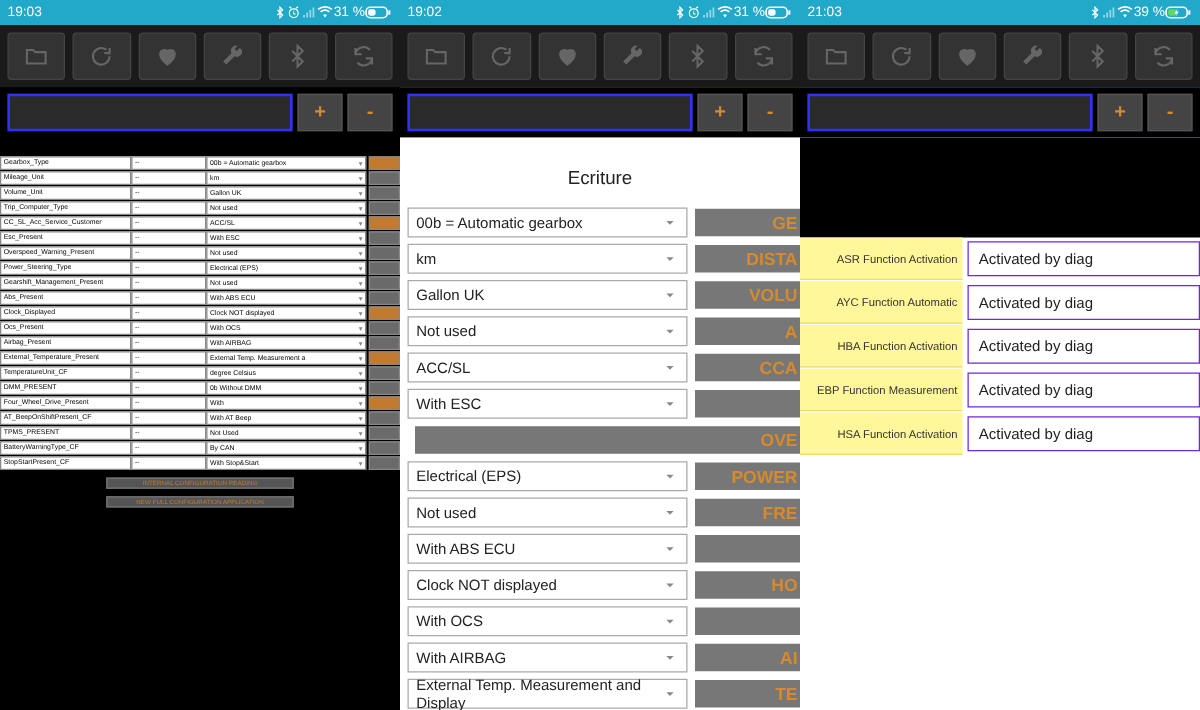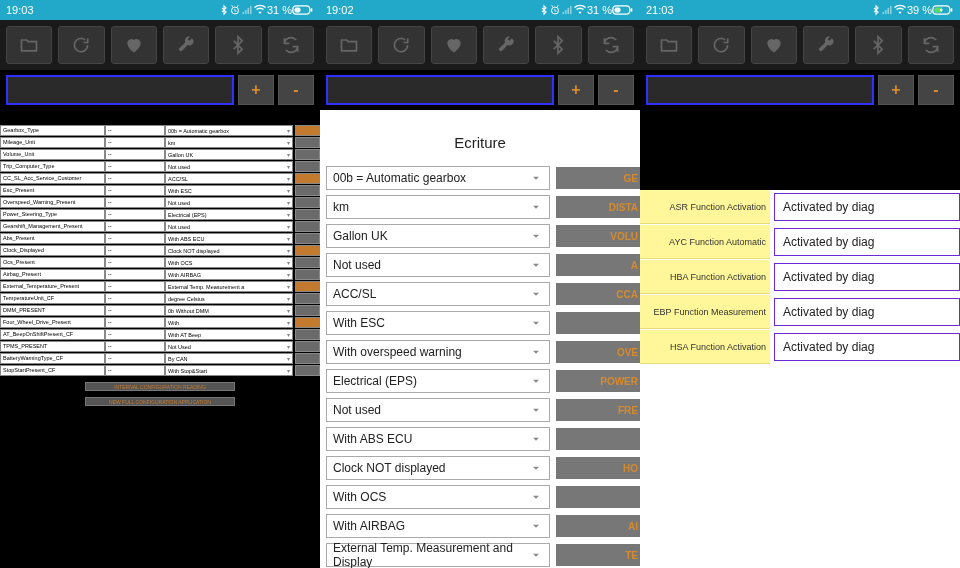--- a/index.html
+++ b/index.html
@@ -26,21 +26,21 @@
   .p1chev { color: #888; font-size: 6px; }
   .p1badge { width: 25px; background: #6a6a6a; border: 0.5px solid #888; margin-right: 0; overflow: hidden; }
   .p1badge.orange { background: #c47a2e; }
   .p1footerbtn { margin: 6px auto; width: 150px; height: 9px; background: #555; border: 0.5px solid #777; font-size: 5px; color: #c47a2e; text-align: center; line-height: 9px; }
   
   .p2body { background: #fff; height: 458px; padding-top: 24px; position: relative; }
   .p2title { text-align: center; font-size: 15px; color: #222; margin-bottom: 14px; }
   .p2row { display: flex; align-items: center; height: 26px; margin-bottom: 3px; padding-left: 6px; }
   .p2dd { width: 224px; height: 24px; border: 1px solid #aaa; background: #fff; display: flex; align-items: center; justify-content: space-between; padding: 0 6px; font-size: 12px; color: #222; }
   .p2chev { color: #777; }
-  .p2badge { margin-left: 6px; flex: 1; height: 22px; background: #777; color: #d68a2e; font-size: 10px; font-weight: bold; display: flex; align-items: center; justify-content: flex-end; padding-right: 2px; overflow: hidden; }
+  .p2badge { margin-left: 6px; flex: 1; height: 22px; background: #777; color: #d68a2e; font-size: 14px; font-weight: bold; display: flex; align-items: center; justify-content: flex-end; padding-right: 2px; overflow: hidden; }
   
   .p3body { background: #fff; height: 458px; position: relative; }
   .p3blackstrip { background: #000; height: 80px; width: 100%; }
   .p3list { padding-top: 0; }
   .p3row { display: flex; height: 34px; align-items: stretch; margin-bottom: 1px; }
   .p3label { width: 130px; background: #fff799; color: #333; font-size: 9px; display: flex; align-items: center; justify-content: flex-end; padding: 0 4px; border-bottom: 1px solid #e8dd70; }
   .p3val { flex: 1; border: 1px solid #6d28d9; background: #fff; font-size: 12px; color: #222; display: flex; align-items: center; padding: 0 8px; margin: 3px 0 3px 4px; }
   svg { display: block; }
 </style>
 </head>
@@ -447,28 +447,20 @@
             <span>With ESC</span>
             <span class="p2chev">
               <svg width="14" height="14" viewBox="0 0 24 24">
                 <path fill="#888" d="M7 10l5 5 5-5z"></path>
               </svg>
             </span>
           </div>
       <div class="p2badge"></div>
     </div>
         <div class="p2row">
-      <div class="p2dd">
-            <span>With overspeed warning</span>
-            <span class="p2chev">
-              <svg width="14" height="14" viewBox="0 0 24 24">
-                <path fill="#888" d="M7 10l5 5 5-5z"></path>
-              </svg>
-            </span>
-          </div>
       <div class="p2badge">OVE</div>
     </div>
         <div class="p2row">
       <div class="p2dd">
             <span>Electrical (EPS)</span>
             <span class="p2chev">
               <svg width="14" height="14" viewBox="0 0 24 24">
                 <path fill="#888" d="M7 10l5 5 5-5z"></path>
               </svg>
             </span>

